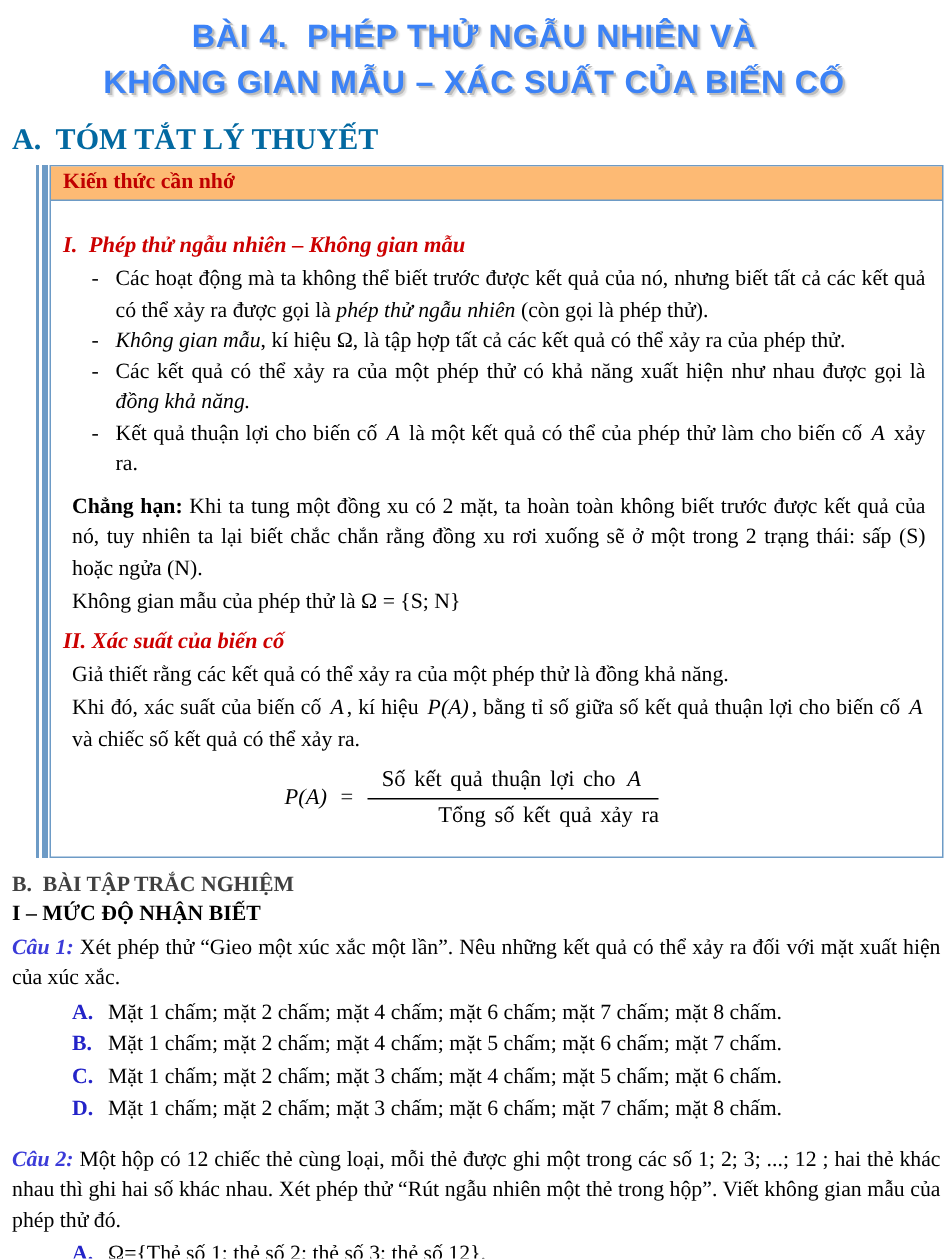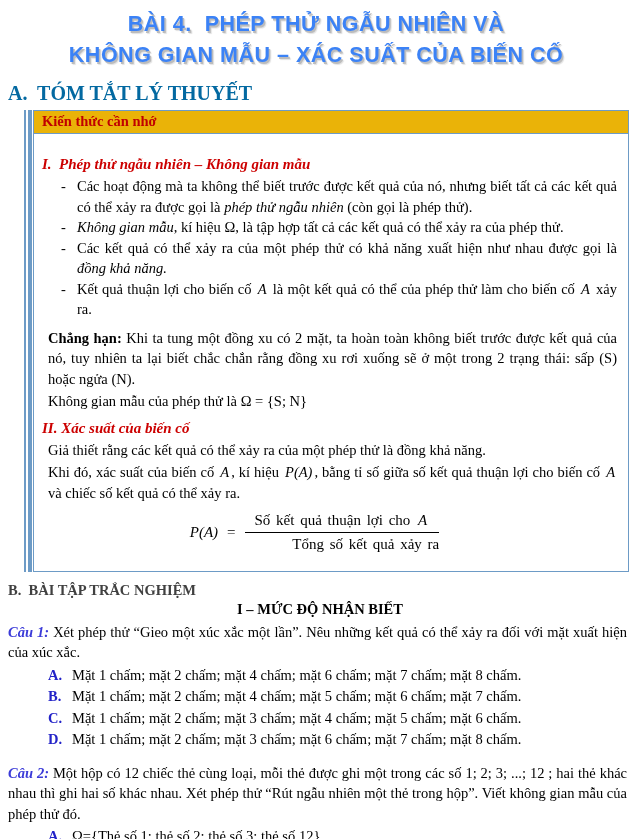--- a/index.html
+++ b/index.html
@@ -20,29 +20,29 @@
     font-weight: 700;
     font-size: 21.5px;
     letter-spacing: 0.5px;
     line-height: 31px;
     color: #3b82f6;
     text-shadow: 1.5px 1.5px 0 #bcbcbc, 2.5px 2.5px 1px #e2e2e2;
   }
 
   .h-a { margin: 11px 0 5px 8px; font-weight: 700; font-size: 20px; color: #0369a1; }
   .h-b { margin: 10px 0 2px 8px; font-weight: 700; font-size: 14.5px; color: #404040; }
-  .h-level { margin: 2px 0 4px 8px; font-weight: 700; font-size: 14.5px; color: #000; text-align: center; }
+  .h-level { margin: 2px 0 4px 8px; font-weight: 700; font-size: 14.5px; color: #000; }
 
   .kbox-wrap { position: relative; margin: 1px 3px 0 24px; }
   .rail { position: absolute; top: 0; bottom: 0; background: #6d9bc6; }
   .rail1 { left: 0; width: 1.5px; }
   .rail2 { left: 4px; width: 4px; }
   .kbox { margin-left: 9px; border: 1.5px solid #6d9bc6; background: #fff; }
   .kbox-header {
-    background: #eab308;
+    background: #fdba74;
     border-bottom: 1.5px solid #6d9bc6;
     padding: 2px 8px 3px;
     font-weight: 700; font-size: 14.5px; color: #c00000;
   }
   .kbox-body { padding: 20px 11px 8px 8px; }
 
   .sec-h { color: #cc0000; font-weight: 700; font-style: italic; font-size: 15px; margin: 2px 0 3px; }
   .sec-h2 { margin-top: 8px; }
 
   .bullet { display: flex; margin-left: 15px; line-height: 20.5px; }

